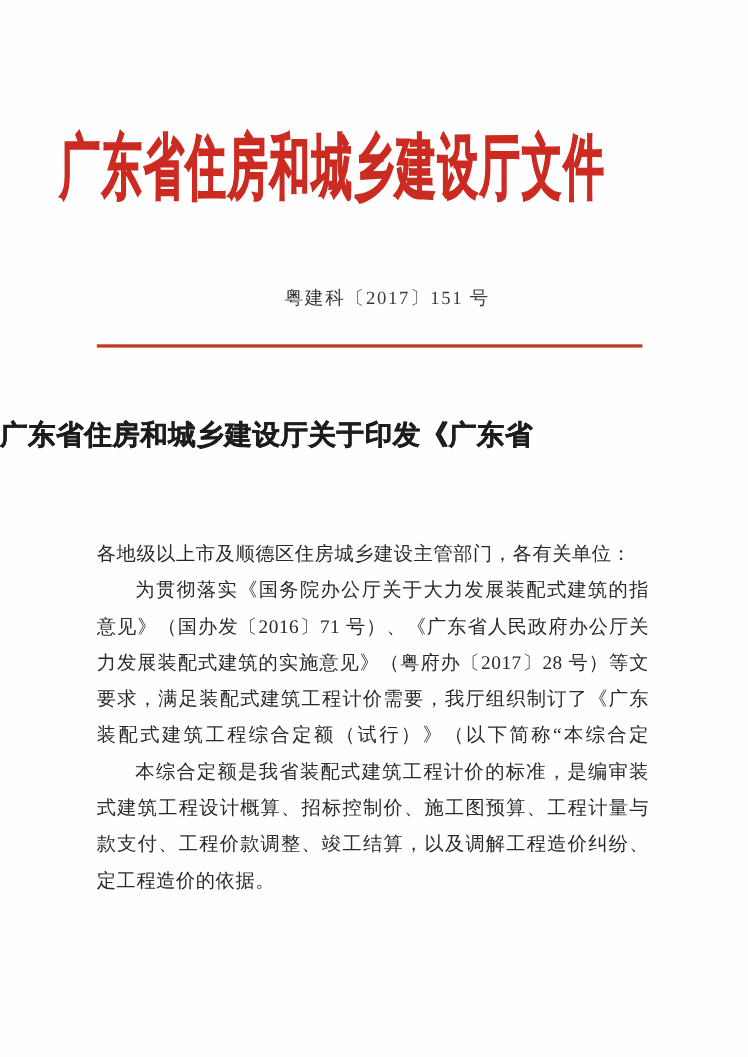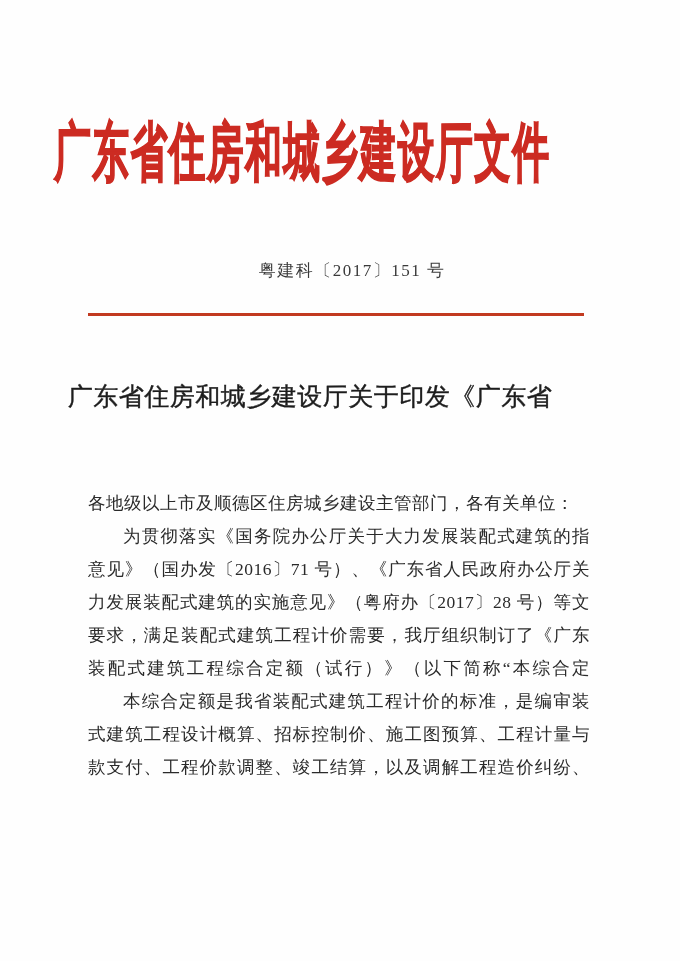--- a/index.html
+++ b/index.html
@@ -58,24 +58,24 @@
     width: 496px;
     height: 3px;
     background: #c23a20;
   }
   
   .notice-title {
     position: absolute;
     top: 379px;
     left: 0;
     width: 620px;
-    text-align: center;
+    text-align: left;
     font-size: 25px;
     line-height: 34px;
-    font-weight: 400;
+    font-weight: 700;
     color: #1d1d1d;
     letter-spacing: 0.5px;
     -webkit-text-stroke: 0.4px #1d1d1d;
     font-family: "Liberation Sans", "DejaVu Sans", sans-serif;
   }
   
   .body-block {
     position: absolute;
     top: 487px;
     left: 88px;
@@ -121,15 +121,16 @@
 
     <div class="bline just indent">为贯彻落实《国务院办公厅关于大力发展装配式建筑的指导</div>
     <div class="bline just">意见》（国办发〔2016〕71 号）、《广东省人民政府办公厅关于大</div>
     <div class="bline just">力发展装配式建筑的实施意见》（粤府办〔2017〕28 号）等文件</div>
     <div class="bline just">要求，满足装配式建筑工程计价需要，我厅组织制订了《广东省</div>
     <div class="bline just">装配式建筑工程综合定额（试行）》（以下简称“本综合定额”），</div>
 
     <div class="bline just indent">本综合定额是我省装配式建筑工程计价的标准，是编审装配</div>
     <div class="bline just">式建筑工程设计概算、招标控制价、施工图预算、工程计量与价</div>
     <div class="bline just">款支付、工程价款调整、竣工结算，以及调解工程造价纠纷、鉴</div>
+    <div class="bline">定工程造价的依据。</div>
   </div>
 
 </div>
 
 </body></html>

